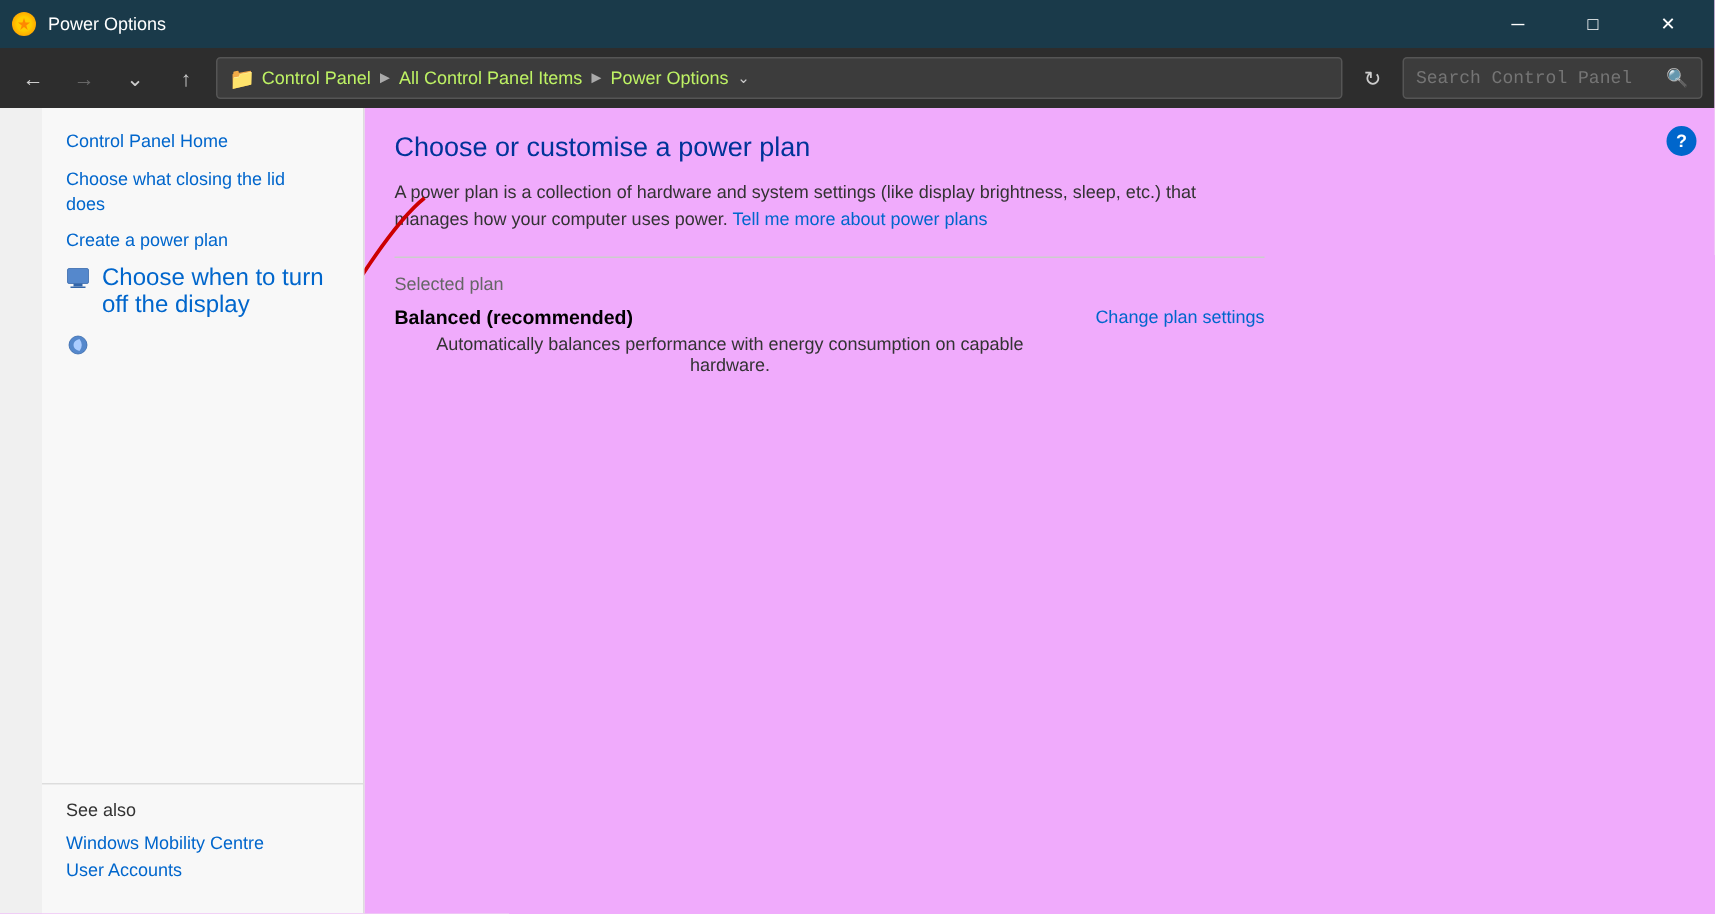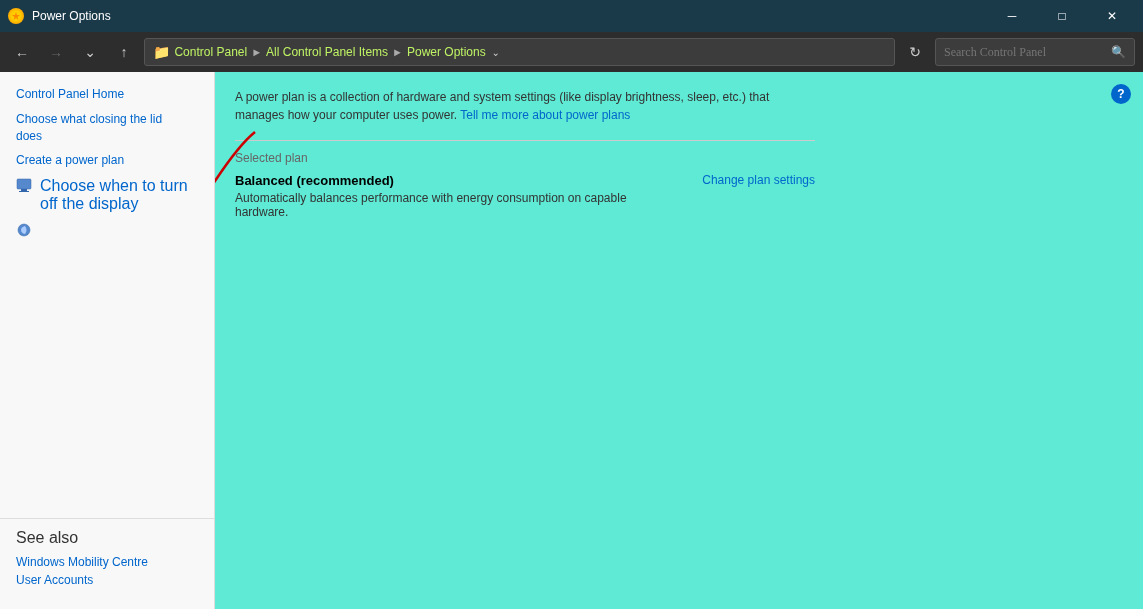--- a/index.html
+++ b/index.html
@@ -77,29 +77,30 @@
       border-radius: 3px;
       height: 28px;
       width: 200px;
       display: flex; align-items: center;
       padding: 0 8px;
       gap: 6px;
     }
     .search-input {
       background: transparent; border: none; outline: none;
       color: #aaa; font-size: 12px; flex: 1;
-      font-family: Liberation Serif, serif;
+      font-family: Liberation Mono, monospace;
     }
     .search-icon { color: #aaa; font-size: 12px; }
 
     
     .main-container {
       display: flex;
       height: calc(609px - 32px - 40px);
-      background: #5eead4;
+      background: #f0abfc;
+      margin-left: 28px;
     }
 
     
     .sidebar {
       width: 215px;
       background: #f8f8f8;
       border-right: 1px solid #ddd;
       padding: 10px 0;
       display: flex;
       flex-direction: column;
@@ -130,21 +131,21 @@
     }
     .sidebar-icon {
       width: 16px; height: 16px;
       flex-shrink: 0;
       margin-top: 1px;
     }
     .see-also {
       padding: 10px 16px;
       border-top: 1px solid #ddd;
     }
-    .see-also-title { font-size: 16px; color: #333; margin-bottom: 6px; }
+    .see-also-title { font-size: 12px; color: #333; margin-bottom: 6px; }
     .see-also-link { display: block; color: #0066cc; font-size: 12px; padding: 2px 0; cursor: pointer; }
 
     
     .content {
       flex: 1;
       padding: 16px 20px;
       overflow-y: auto;
       position: relative;
     }
     .content-title {
@@ -162,21 +163,21 @@
     }
     .description-link { color: #0066cc; cursor: pointer; text-decoration: none; }
     .divider { border: none; border-top: 1px solid #ccc; margin: 10px 0; max-width: 580px; }
     .selected-plan-label { font-size: 12px; color: #666; margin-bottom: 8px; }
     .plan-row {
       display: flex; align-items: flex-start; justify-content: space-between;
       max-width: 580px;
       gap: 20px;
     }
     .plan-name { font-weight: bold; font-size: 13px; color: #000; }
-    .plan-desc { font-size: 12px; color: #333; margin-top: 3px; }
+    .plan-desc { font-size: 12px; color: #333; margin-top: 3px; text-align: center; }
     .change-plan-link { color: #0066cc; font-size: 12px; cursor: pointer; white-space: nowrap; }
     .help-icon {
       position: absolute;
       right: 12px; top: 12px;
       width: 20px; height: 20px;
       background: #0066cc;
       border-radius: 50%;
       color: white;
       font-size: 12px;
       font-weight: bold;
@@ -258,20 +259,21 @@
     <div class="see-also">
       <div class="see-also-title">See also</div>
       <a class="see-also-link">Windows Mobility Centre</a>
       <a class="see-also-link">User Accounts</a>
     </div>
   </div>
 
   <div class="content">
     <div class="help-icon">?</div>
 
+    <h1 class="content-title">Choose or customise a power plan</h1>
 
     <p class="content-description">
       <span>A power plan is a collection of hardware and system settings (like display brightness, sleep, etc.) that manages how your computer uses power.</span>
       <a class="description-link">Tell me more about power plans</a>
     </p>
 
     <hr class="divider">
 
     <p class="selected-plan-label">Selected plan</p>
 

